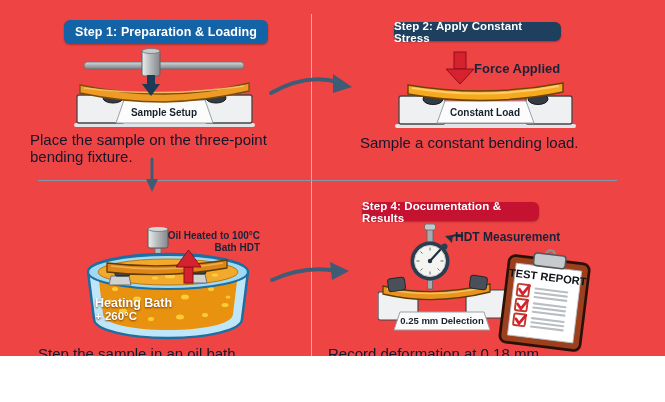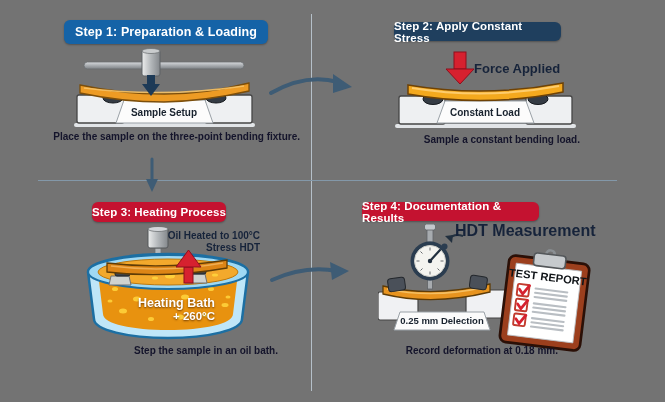--- a/index.html
+++ b/index.html
@@ -1,36 +1,36 @@
 <!DOCTYPE html>
 <html><head>
 <meta charset="utf-8">
 <style>
   html,body{margin:0;padding:0;background:#fff;}
-  .canvas{position:relative;width:665px;height:402px;background:#737373;overflow:hidden;
+  .canvas{position:relative;width:665px;height:356px;background:#ef4444;overflow:hidden;
           font-family:"Liberation Sans",sans-serif;}
   .abs{position:absolute;}
   .divider-v{left:311px;top:14px;width:1px;height:377px;background:#b5c0c9;}
   .divider-h{left:38px;top:180px;width:579px;height:1px;background:#8398a9;}
   .step-header{color:#ffffff;font-weight:bold;display:flex;align-items:center;justify-content:center;
                border-radius:6px;box-shadow:0 1px 2px rgba(0,0,0,.3);letter-spacing:.1px;}
   .h1{left:64px;top:20px;width:204px;height:24px;background:#1563a7;font-size:12.5px;}
   .h2{left:394px;top:22px;width:167px;height:19px;background:#1f3f5e;font-size:11.5px;}
   .h3{left:92px;top:202px;width:134px;height:20px;background:#c41230;font-size:11.5px;}
   .h4{left:362px;top:202px;width:177px;height:19px;background:#c41230;font-size:11.5px;}
-  .caption{color:#14142b;font-size:10px;font-weight:700;text-align:right;}
+  .caption{color:#14142b;font-size:15px;font-weight:400;text-align:left;}
   .c1{left:30px;top:131px;width:270px;}
   .c2{left:360px;top:134px;width:220px;}
   .c3{left:38px;top:345px;width:240px;}
   .c4{left:328px;top:345px;width:230px;}
   .annot{color:#16233a;font-size:13px;font-weight:bold;}
   .force-label{left:474px;top:61px;}
   .heat-note{left:163px;top:230px;width:97px;text-align:right;line-height:12px;font-size:10px;}
-  .hdt-label{left:455px;top:222px;font-size:16px;}
-  .bath-text{color:#ffffff;font-weight:bold;text-align:right;text-shadow:0 1px 2px rgba(90,45,0,.85);}
+  .hdt-label{left:455px;top:230px;font-size:12px;}
+  .bath-text{color:#ffffff;font-weight:bold;text-align:left;text-shadow:0 1px 2px rgba(90,45,0,.85);}
   .bath-name{left:95px;top:296px;width:120px;font-size:12.5px;}
   .bath-temp{left:95px;top:310px;width:120px;font-size:11.5px;}
   .clipboard{left:500px;top:249px;width:92px;height:102px;transform:rotate(7deg);}
   svg{display:block;}
   svg text{font-family:"Liberation Sans",sans-serif;}
   .fixture-label{font-size:10px;font-weight:bold;fill:#18222e;}
   .small-label{font-size:9.5px;font-weight:bold;fill:#18222e;}
   .report-title{font-size:10.5px;font-weight:bold;fill:#101418;}
 </style>
 </head>
@@ -116,21 +116,20 @@
     <g>
       <rect x="61" y="2" width="12" height="17" fill="#d6212f" stroke="#8e0f1c" stroke-width="1"></rect>
       <polygon points="53,19 81,19 67,34" fill="#d6212f" stroke="#8e0f1c" stroke-width="1"></polygon>
     </g>
     <text class="fixture-label" x="92" y="66" text-anchor="middle">Constant Load</text>
   </svg>
 
   <div class="abs annot force-label">Force Applied</div>
   <div class="abs caption c2">Sample a constant bending load.</div>
 
-  <div class="abs step-header h3">Step 3: Heating Process</div>
 
   <svg class="abs" style="left:85px;top:227px" width="195" height="118" viewBox="0 0 195 118">
     <g>
       <rect x="70" y="21" width="6" height="30" fill="#b4b7ba" stroke="#6d7073" stroke-width="0.8"></rect>
       <rect x="63" y="1" width="20" height="20" rx="2" fill="url(#cylGrad)" stroke="#55585b" stroke-width="1"></rect>
       <ellipse cx="73" cy="2" rx="10" ry="2.5" fill="#d4d7da" stroke="#707376" stroke-width="0.8"></ellipse>
     </g>
     <g>
       <path d="M3,45 C3,35 39,27 83,27 C127,27 163,35 163,45 L157,92 C157,103 123,111 83,111 C43,111 9,103 9,92 Z" fill="#bfe6f8" stroke="#1c6fa3" stroke-width="2.5"></path>
       <path d="M13,46 C13,39 45,33 83,33 C121,33 153,39 153,46 L148,87 C148,97 118,103 83,103 C48,103 18,97 18,87 Z" fill="#e8920f"></path>
@@ -167,21 +166,21 @@
       <path d="M26,39 Q80,46 138,36" fill="none" stroke="#f2b35a" stroke-width="1.5" opacity="0.9"></path>
     </g>
     <g>
       <rect x="99" y="40" width="9" height="16" fill="#d6212f" stroke="#8e0f1c" stroke-width="1"></rect>
       <polygon points="91,40 116,40 103.5,23" fill="#d6212f" stroke="#8e0f1c" stroke-width="1"></polygon>
     </g>
   </svg>
 
   <div class="abs annot heat-note">
     <div>Oil Heated to 100°C</div>
-    <div>Stress HDT</div>
+    <div>Bath HDT</div>
   </div>
   <div class="abs bath-text bath-name">Heating Bath</div>
   <div class="abs bath-text bath-temp">+ 260°C</div>
   <div class="abs caption c3">Step the sample in an oil bath.</div>
 
   <div class="abs step-header h4">Step 4: Documentation &amp; Results</div>
 
   <svg class="abs" style="left:378px;top:224px" width="150" height="118" viewBox="0 0 150 118">
     <g>
       <rect x="0" y="68" width="40" height="28" rx="2" fill="#f0f1f3" stroke="#454545" stroke-width="1.2"></rect>

